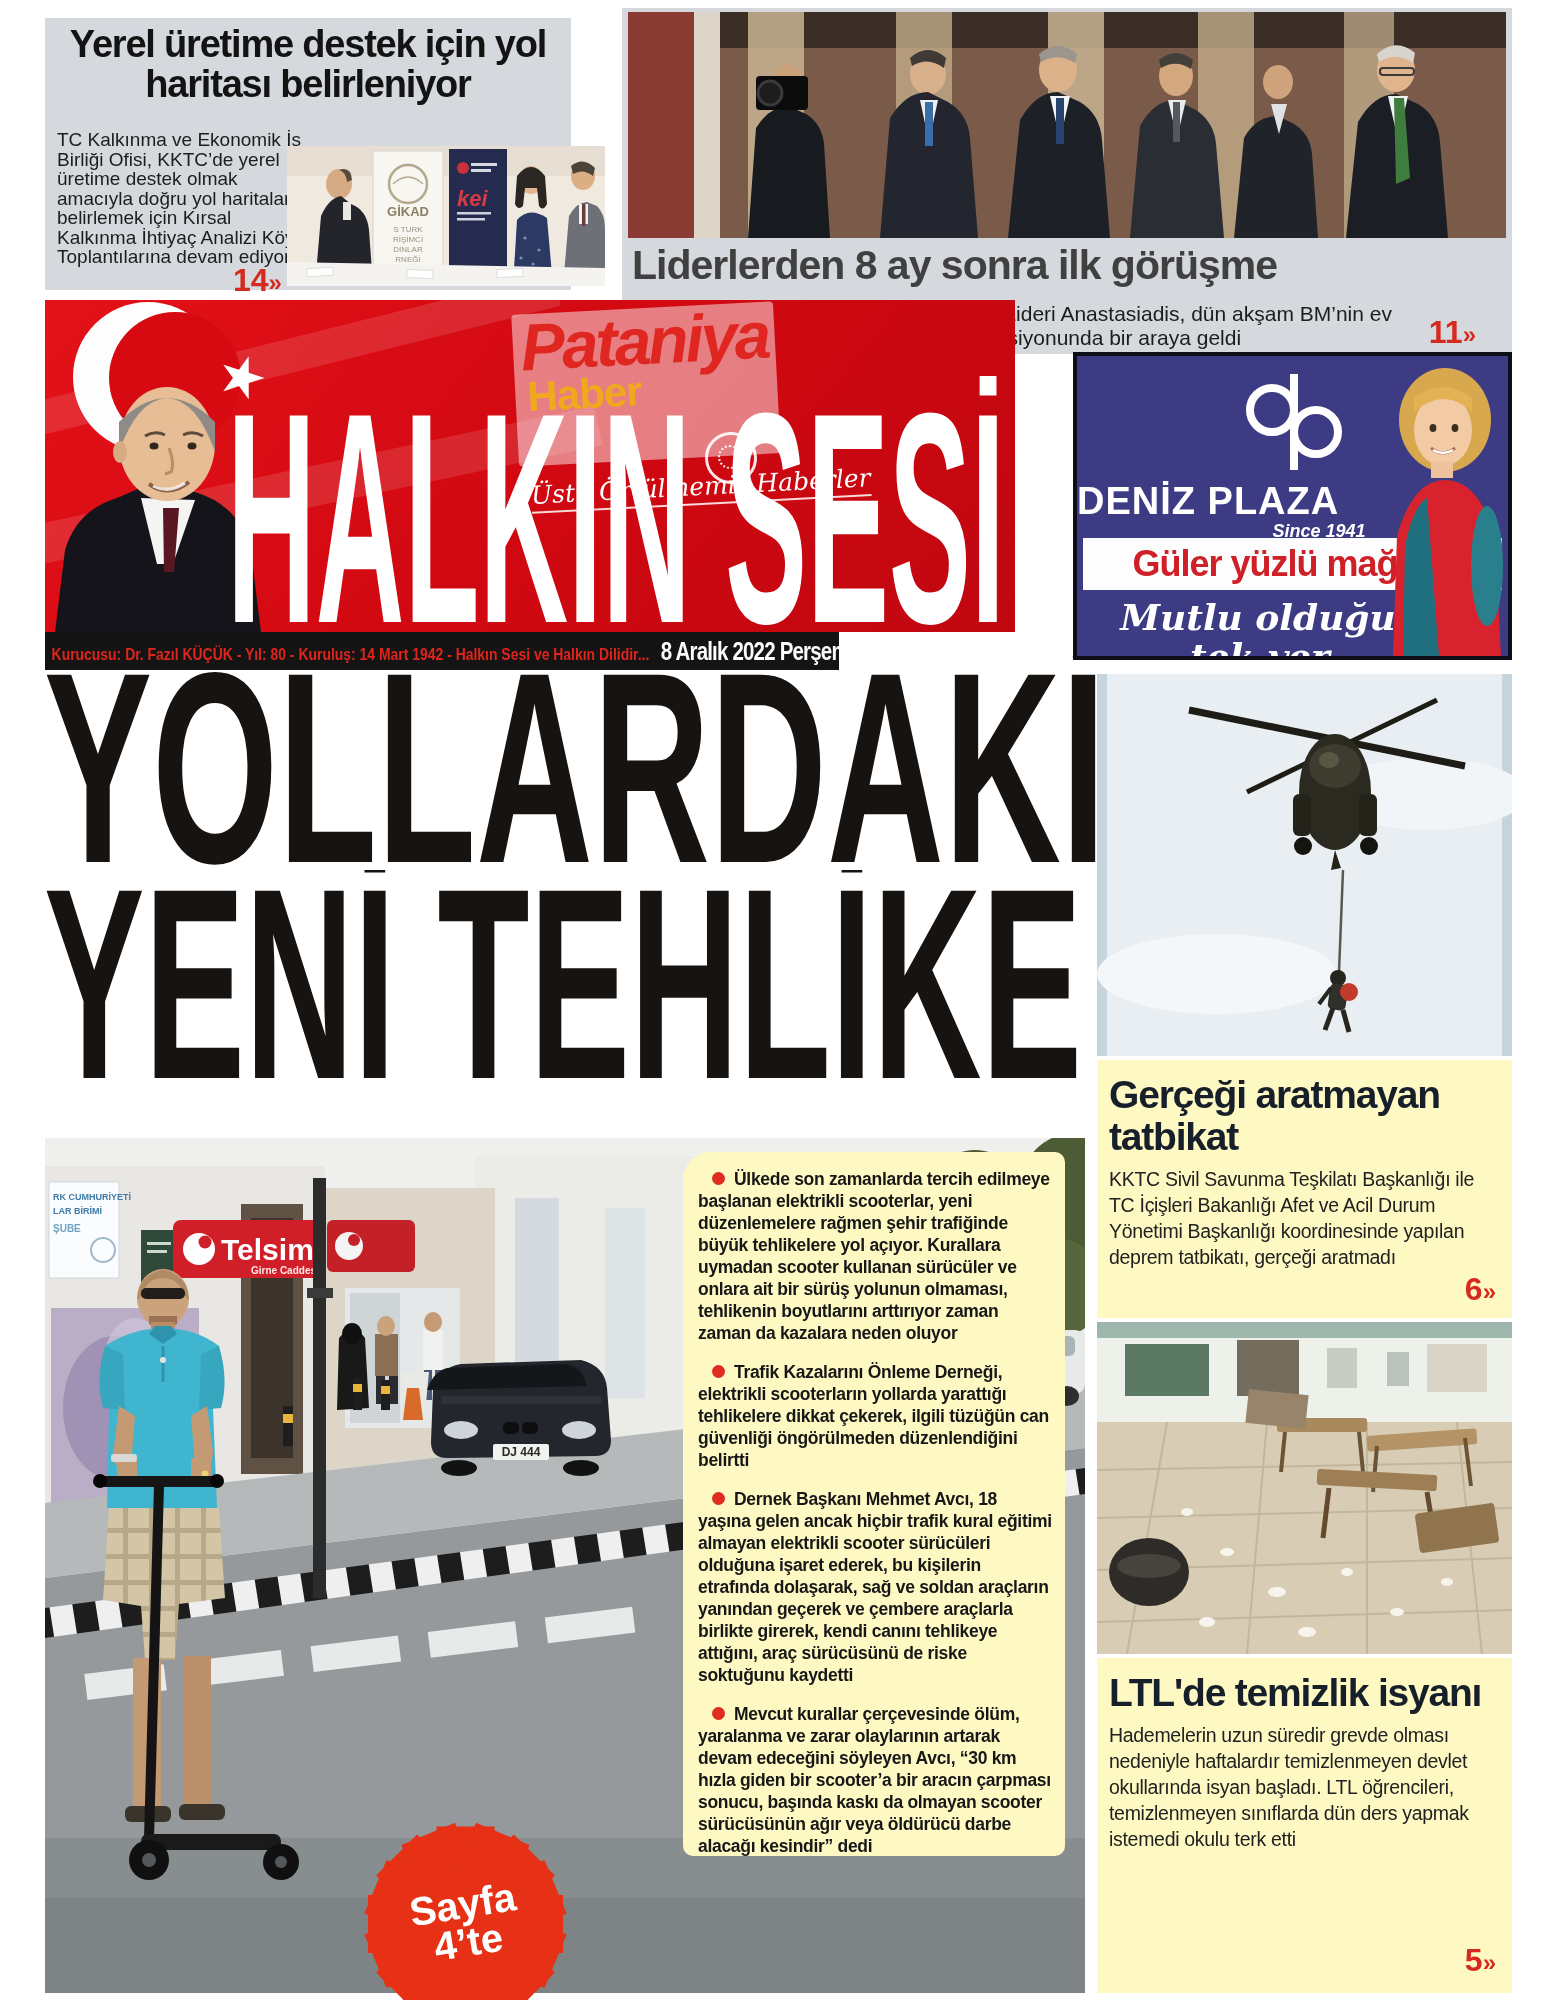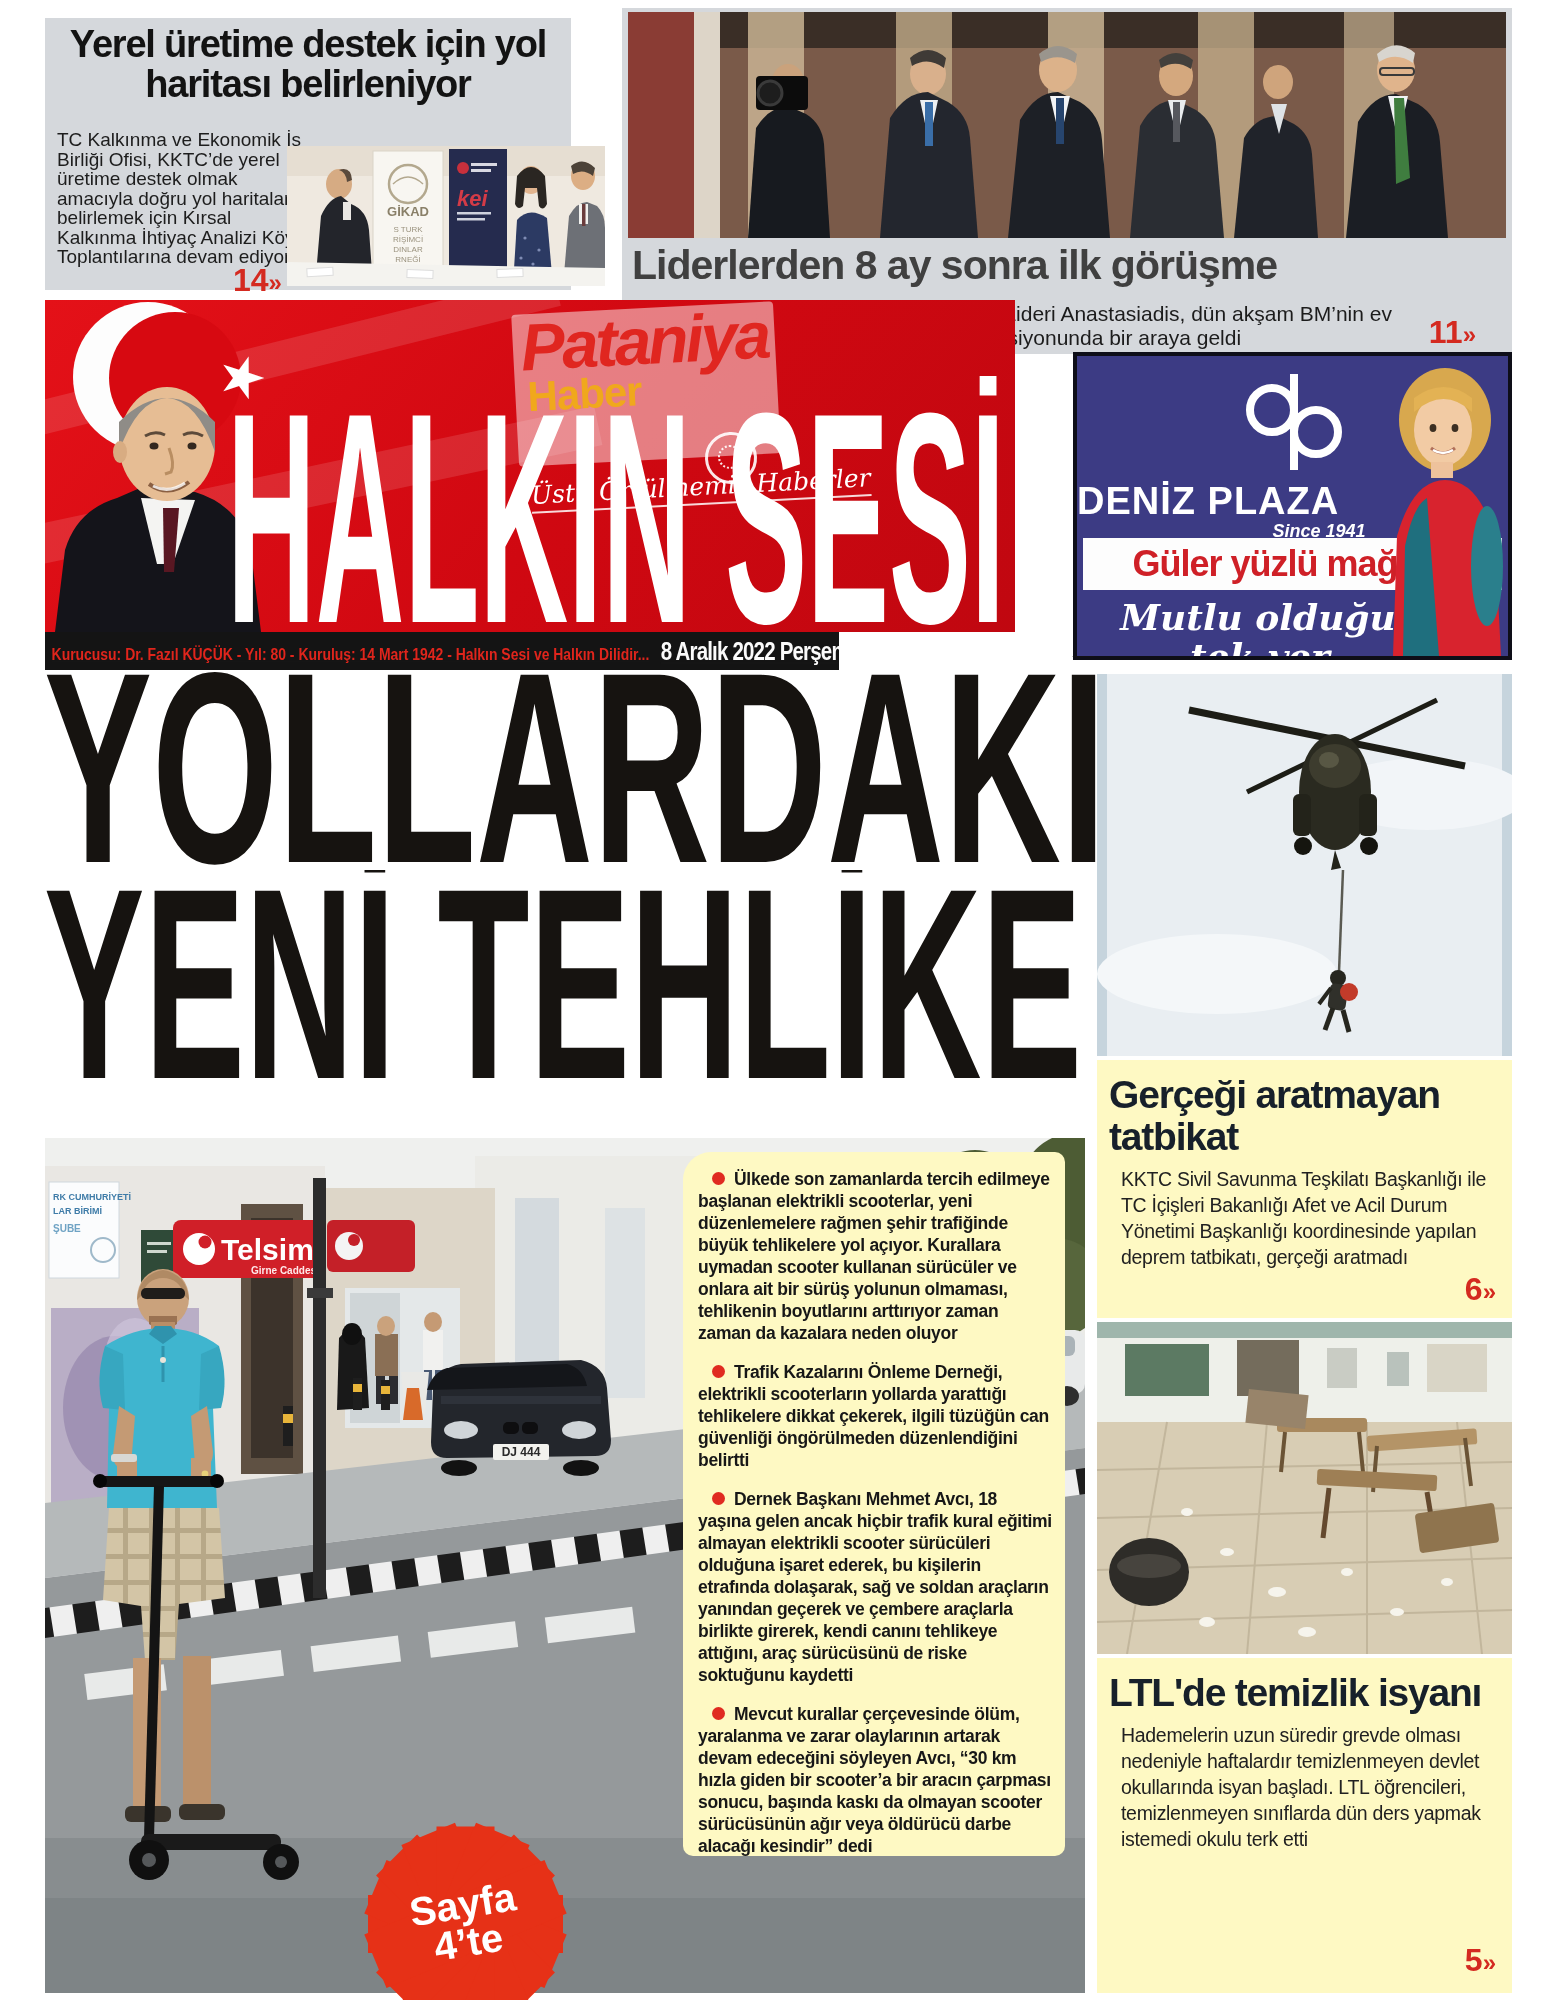--- a/index.html
+++ b/index.html
@@ -60,21 +60,21 @@
   .ad .script{position:absolute;left:0;top:242px;width:400px;text-align:center;color:#fff;
               font-family:"DejaVu Serif",serif;font-style:italic;font-weight:bold;font-size:36px;line-height:1.08;}
   
   .hl{position:absolute;left:42px;}
   
   .heli{left:1097px;top:674px;width:415px;height:382px;}
   .rbox1{left:1097px;top:1060px;width:415px;height:258px;}
   .rbox2{left:1097px;top:1658px;width:415px;height:335px;}
   .rbox1 h2,.rbox2 h2{margin:14px 10px 6px 12px;font-size:39px;line-height:1.08;letter-spacing:-1.2px;
                       font-weight:bold;color:#17202a;}
-  .rbox1 .body,.rbox2 .body{margin:8px 10px 0 24px;font-size:19.5px;line-height:26px;letter-spacing:-.3px;color:#212121;}
+  .rbox1 .body,.rbox2 .body{margin:8px 10px 0 12px;font-size:19.5px;line-height:26px;letter-spacing:-.3px;color:#212121;}
   .rbox1 .ref{position:absolute;right:16px;bottom:10px;}
   .rbox2 .ref{position:absolute;right:16px;bottom:14px;}
   .class{left:1097px;top:1322px;width:415px;height:332px;}
   
   .street{left:45px;top:1138px;width:1040px;height:855px;}
   .textbox{left:683px;top:1152px;width:382px;height:704px;background:#fef9c3;
            border-radius:28px 10px 10px 10px;box-sizing:border-box;padding:16px 13px 0 15px;}
   .para{margin:0 0 17px;font-size:17.5px;font-weight:bold;line-height:22px;letter-spacing:-.3px;color:#171717;}
   .dot{display:inline-block;width:13px;height:13px;border-radius:50%;background:#e02b20;margin:0 9px 0 14px;}
   

